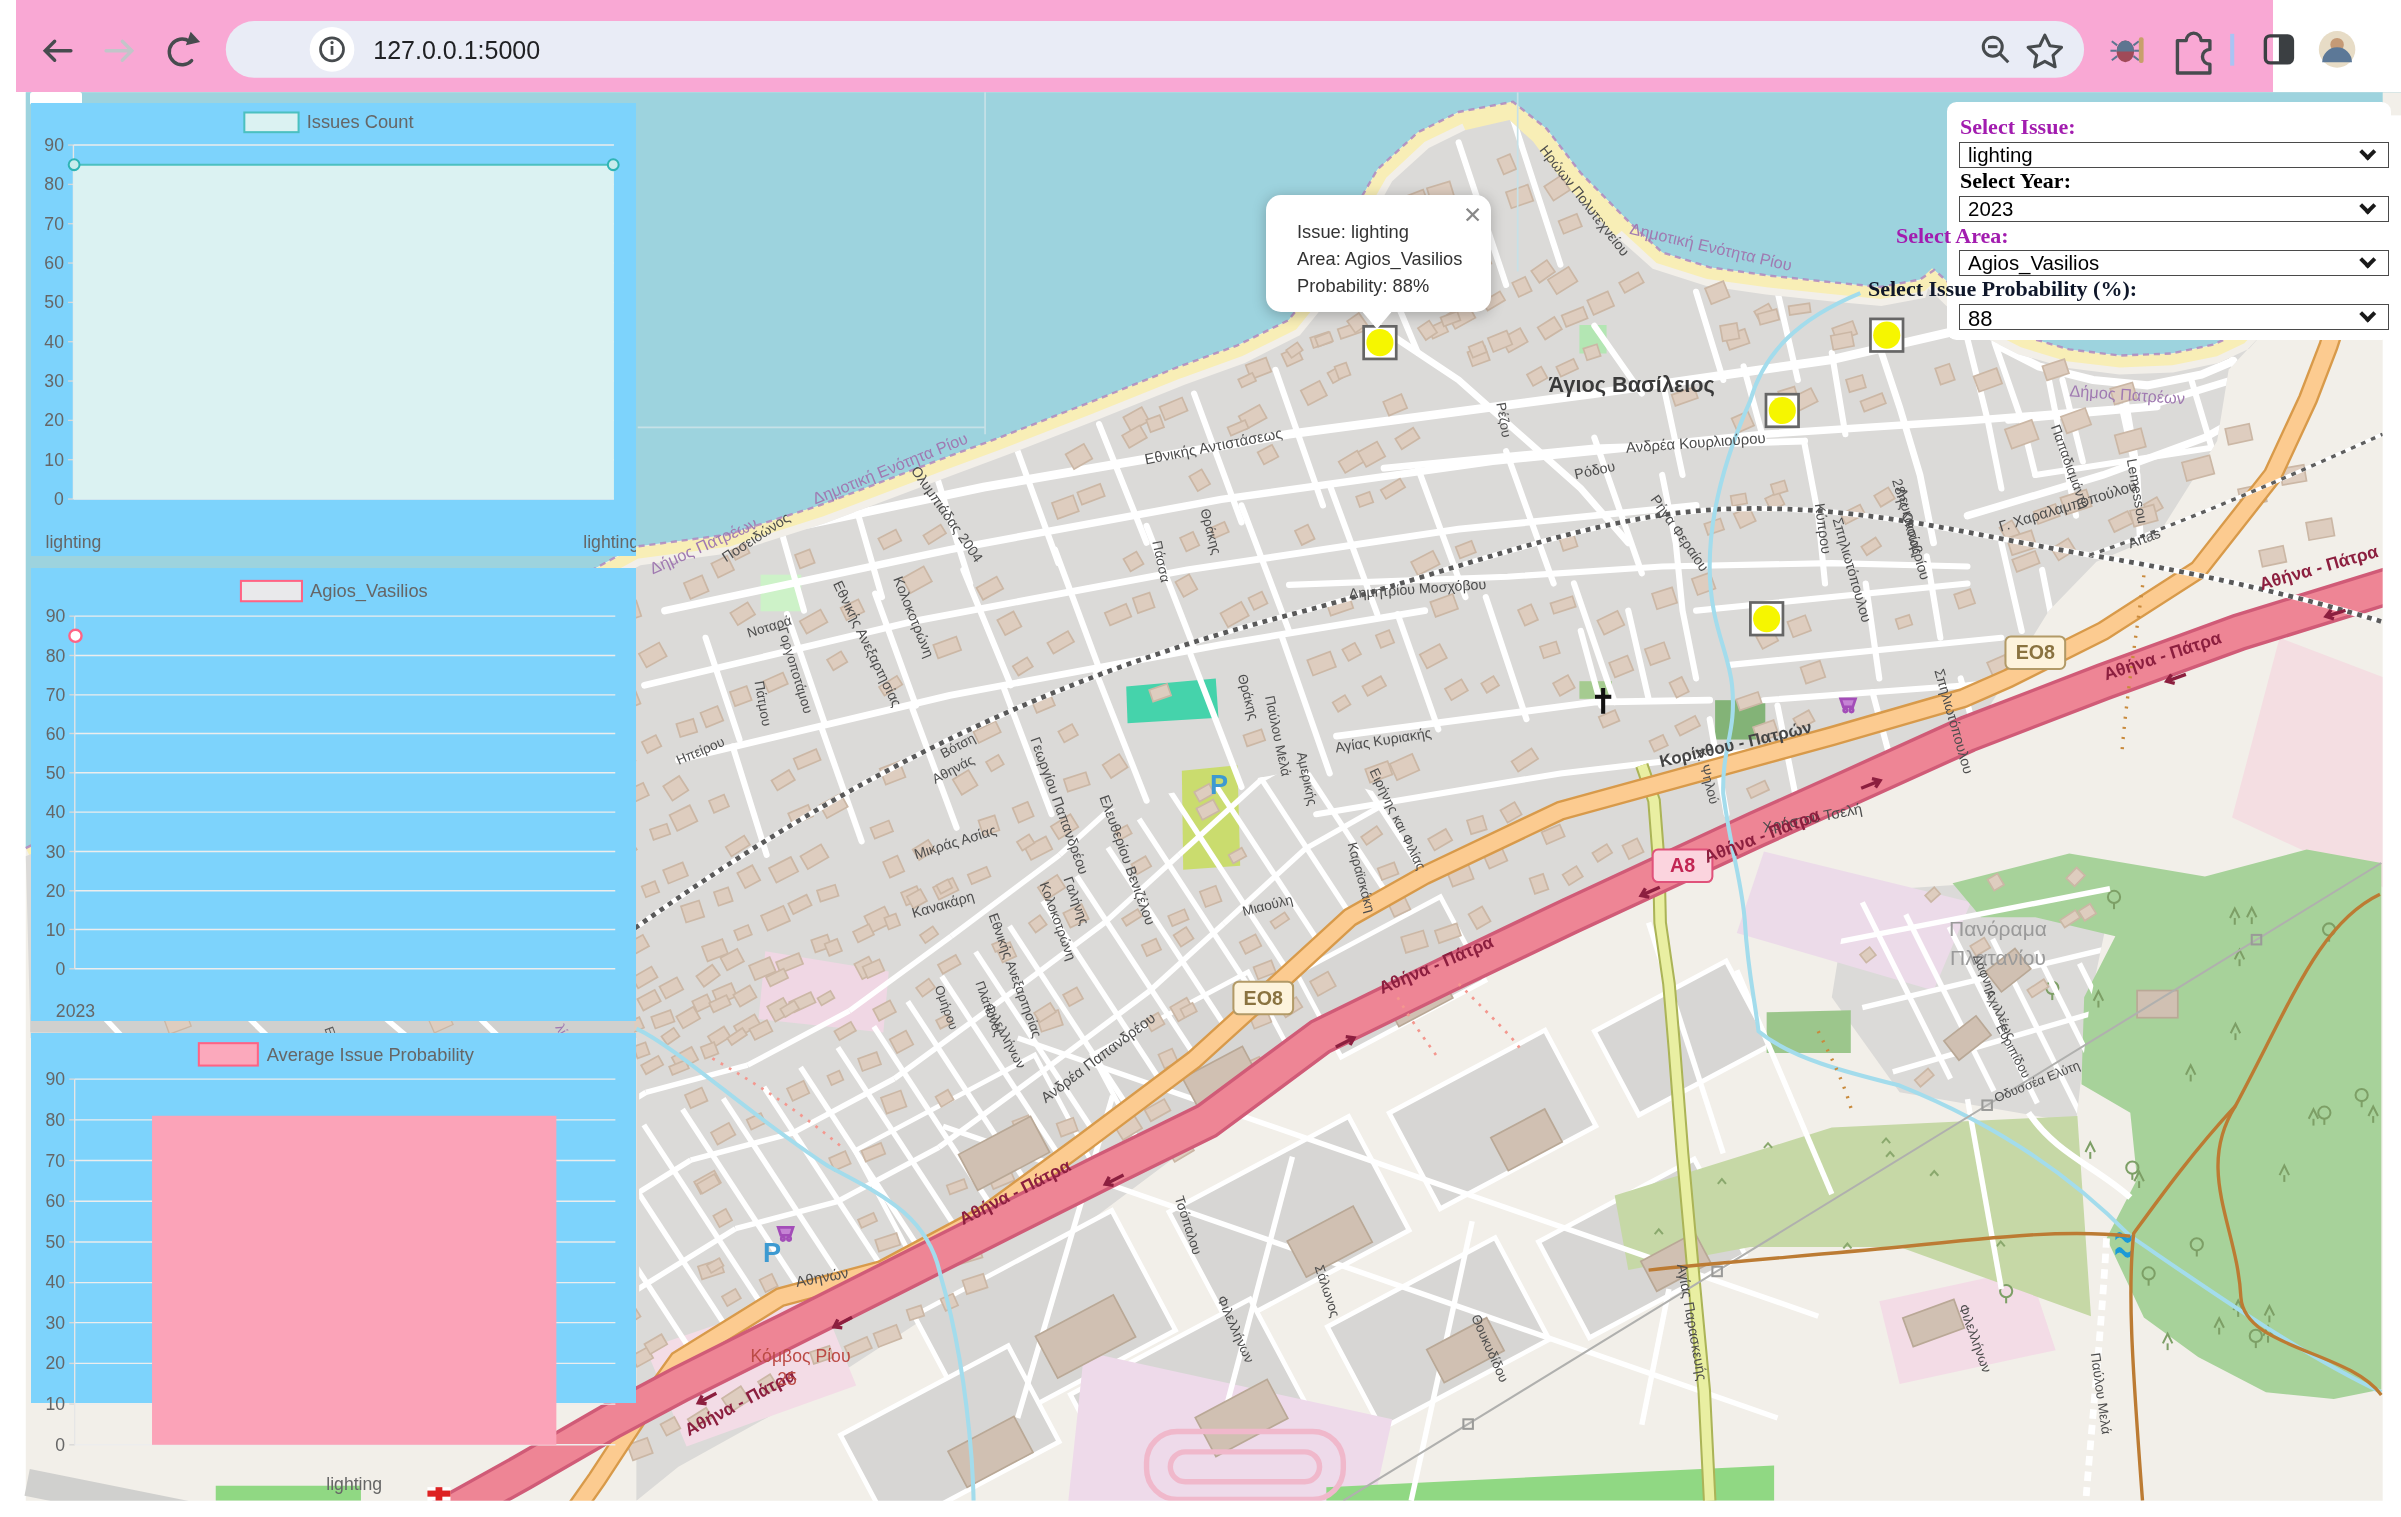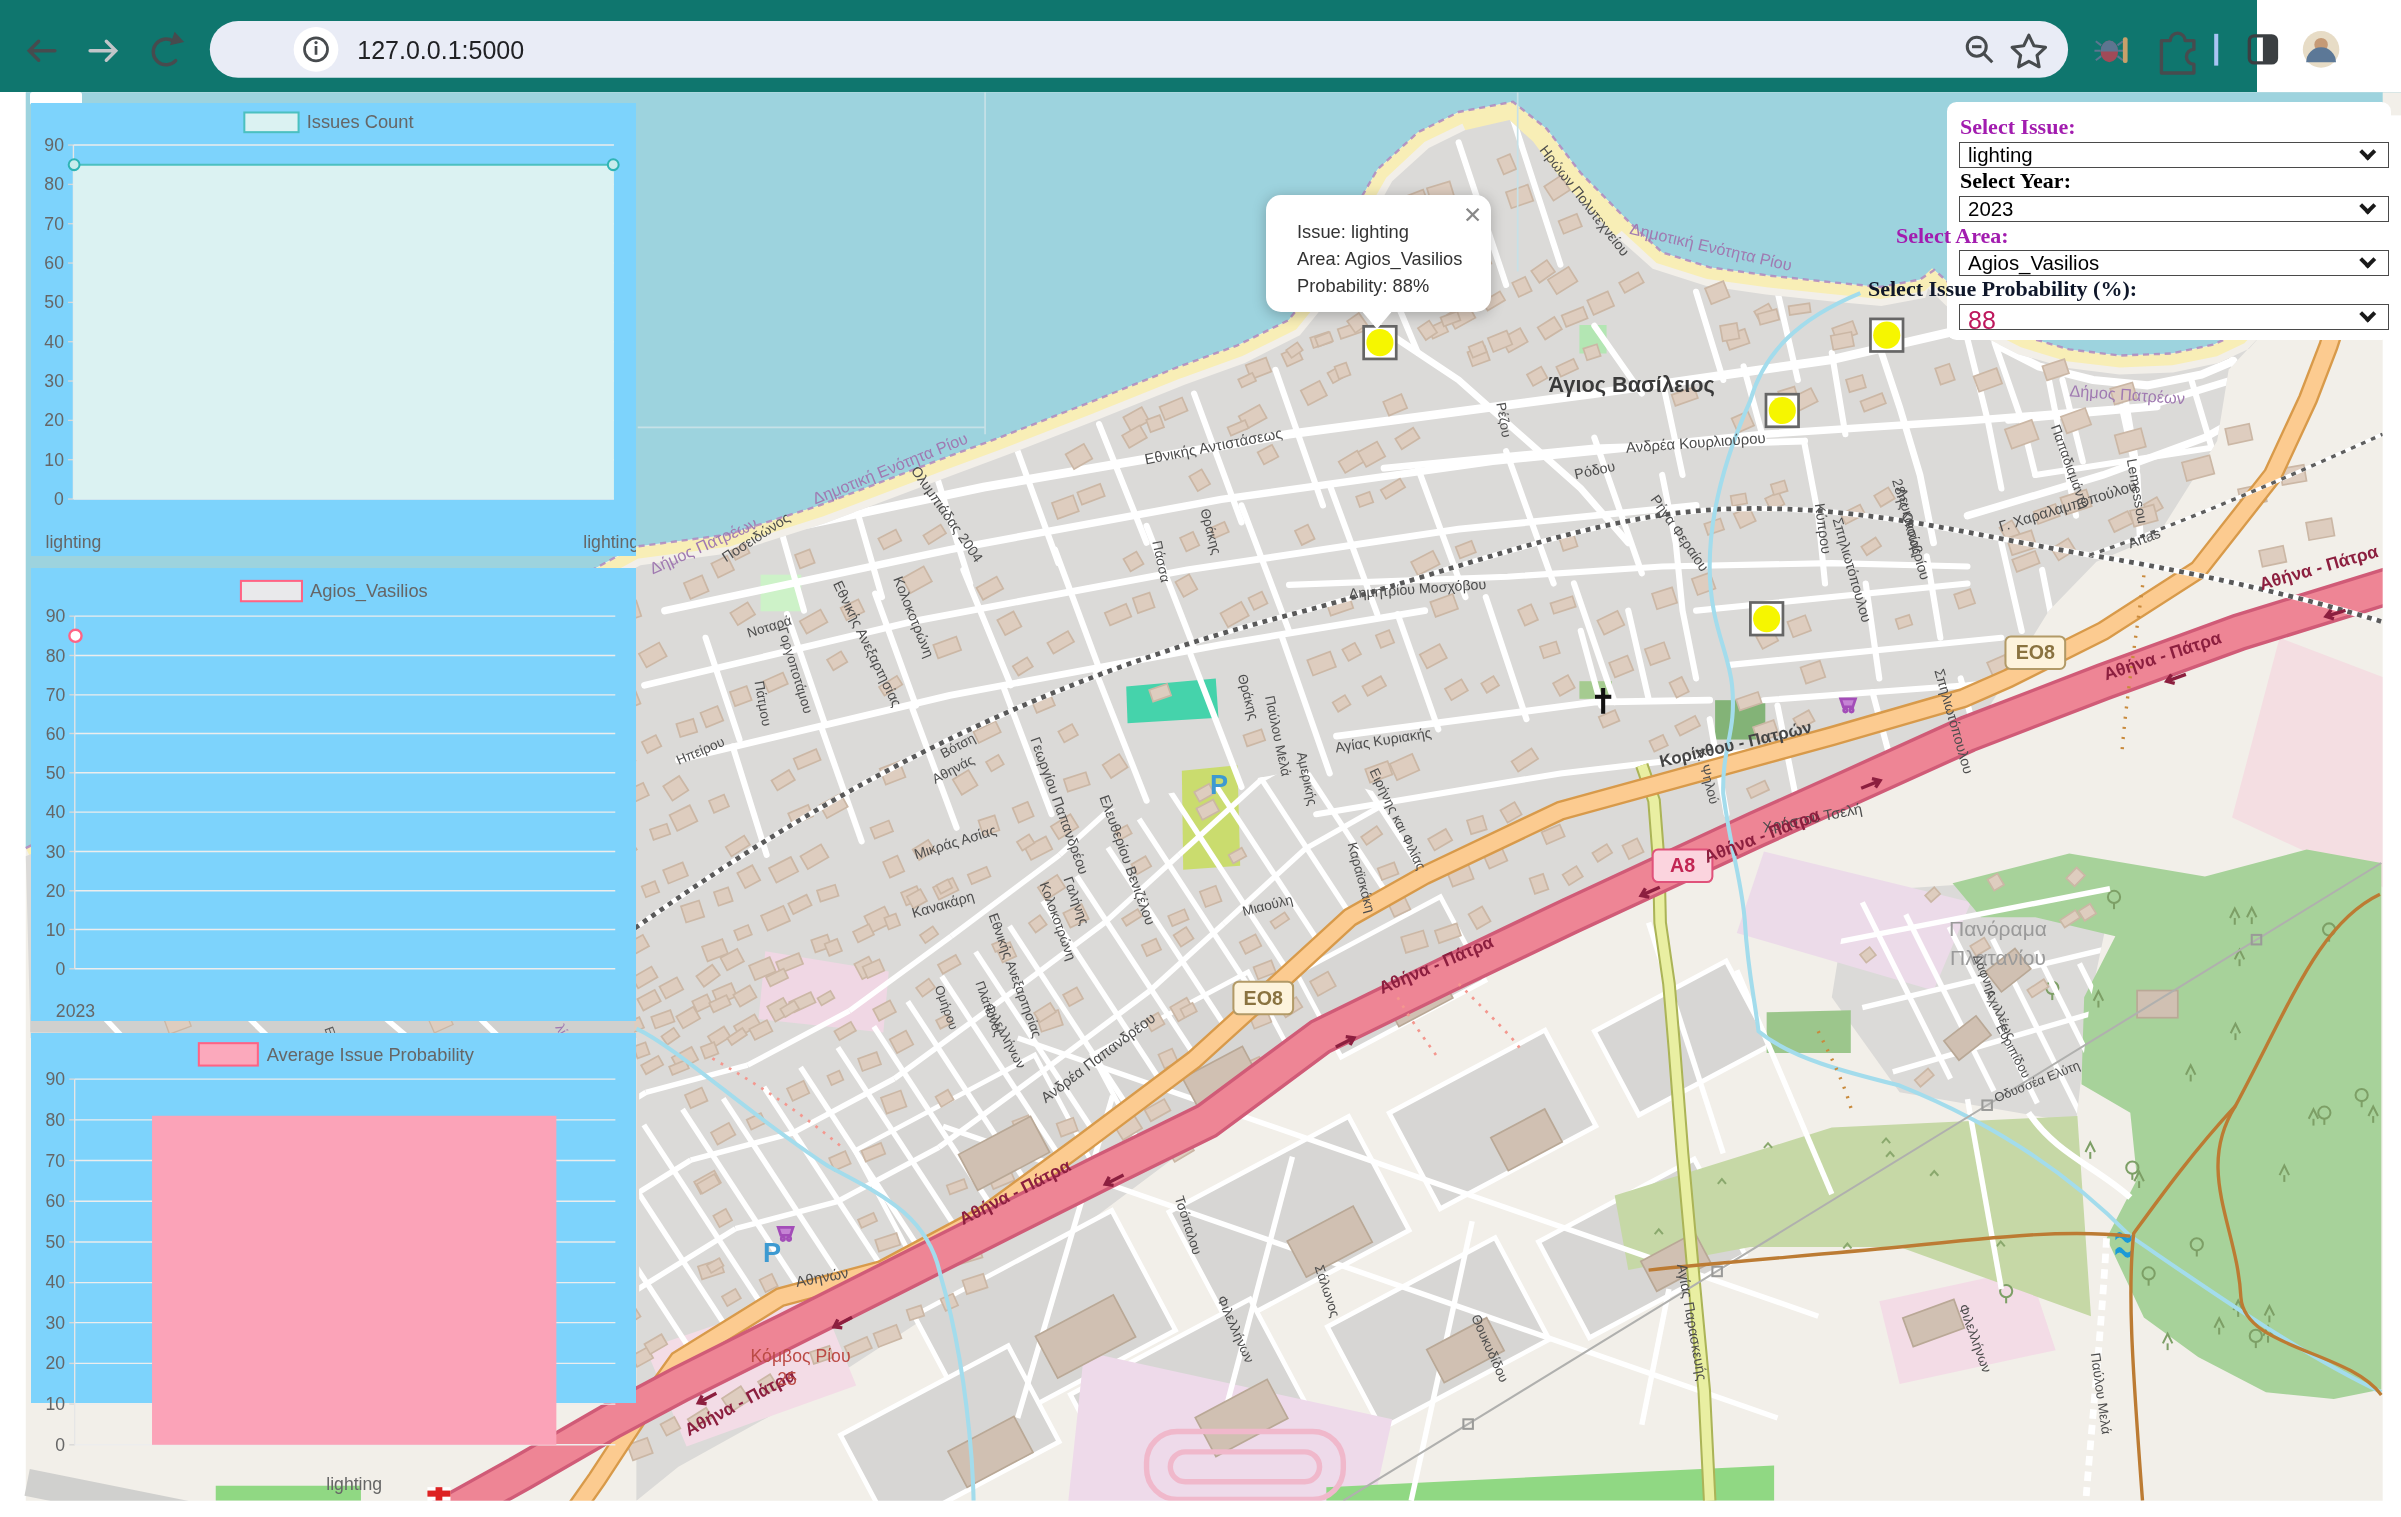--- a/index.html
+++ b/index.html
@@ -1175,24 +1175,24 @@
 <span style="position:absolute;left:8.1px;top:1.4px;font-size:20.4px;color:#000;font-family:'Liberation Sans',sans-serif">2023</span>
 <span style="position:absolute;right:15px;top:3.4px;width:11.5px;height:11.5px;border-right:4.1px solid #1a1a1a;border-bottom:4.1px solid #1a1a1a;transform:rotate(45deg)"></span>
   </div>
 <div style="position:absolute;left:1896px;top:223px;font-size:22px;color:#a21caf;font-family:'Liberation Serif',serif;font-weight:bold">Select Area:</div>
 <div style="position:absolute;left:1959px;top:250px;width:430px;height:26px;border:1.4px solid #4a4a4a;background:#fff;">
 <span style="position:absolute;left:8.1px;top:1.4px;font-size:20.4px;color:#000;font-family:'Liberation Sans',sans-serif">Agios_Vasilios</span>
 <span style="position:absolute;right:15px;top:3.4px;width:11.5px;height:11.5px;border-right:4.1px solid #1a1a1a;border-bottom:4.1px solid #1a1a1a;transform:rotate(45deg)"></span>
   </div>
 <div style="position:absolute;left:1868px;top:276px;font-size:22px;color:#0f172a;font-family:'Liberation Serif',serif;font-weight:bold">Select Issue Probability (%):</div>
 <div style="position:absolute;left:1959px;top:304px;width:430px;height:26px;border:1.4px solid #4a4a4a;background:#fff;">
-<span style="position:absolute;left:8.1px;top:1.4px;font-size:25px;color:#be185d;font-family:'Liberation Sans',sans-serif">88</span>
+<span style="position:absolute;left:8.1px;top:1.4px;font-size:22px;color:#000000;font-family:'Liberation Sans',sans-serif">88</span>
 <span style="position:absolute;right:15px;top:3.4px;width:11.5px;height:11.5px;border-right:4.1px solid #1a1a1a;border-bottom:4.1px solid #1a1a1a;transform:rotate(45deg)"></span>
   </div>
-<div style="position:absolute;left:0;top:0;width:2257px;height:92px;background:#0f766e">
+<div style="position:absolute;left:16px;top:0;width:2257px;height:92px;background:#f9a8d4">
 <svg width="2401" height="92" xmlns="http://www.w3.org/2000/svg" viewBox="0 0 3539 136">
 <g stroke="#474b4e" stroke-width="5" fill="none" stroke-linecap="round">
 <path d="M 40 75 H 76 M 52 61 L 38 75 L 52 89"></path>
 </g>
 <g stroke="#c2c5c9" stroke-width="5" fill="none" stroke-linecap="round">
 <path d="M 128 75 H 164 M 152 61 L 166 75 L 152 89"></path>
 </g>
 <g stroke="#474b4e" stroke-width="5" fill="none" stroke-linecap="round">
 <path d="M 251 61 A 19 19 0 1 0 254.5 89.5"></path>
 </g>

